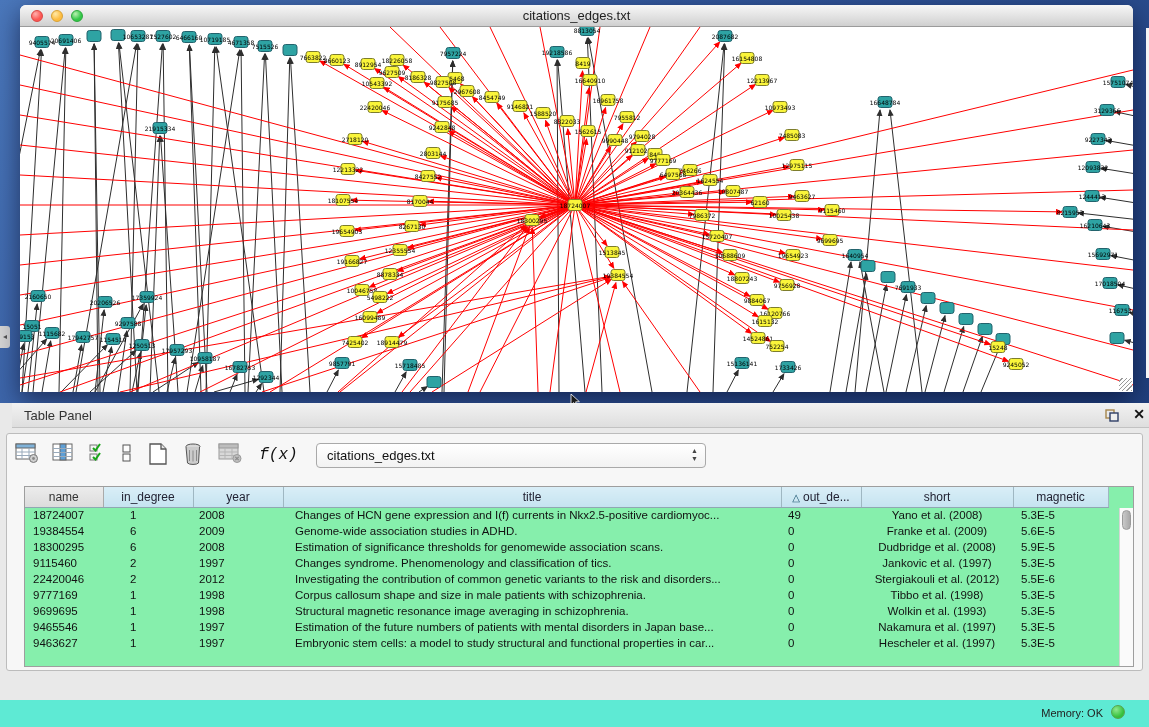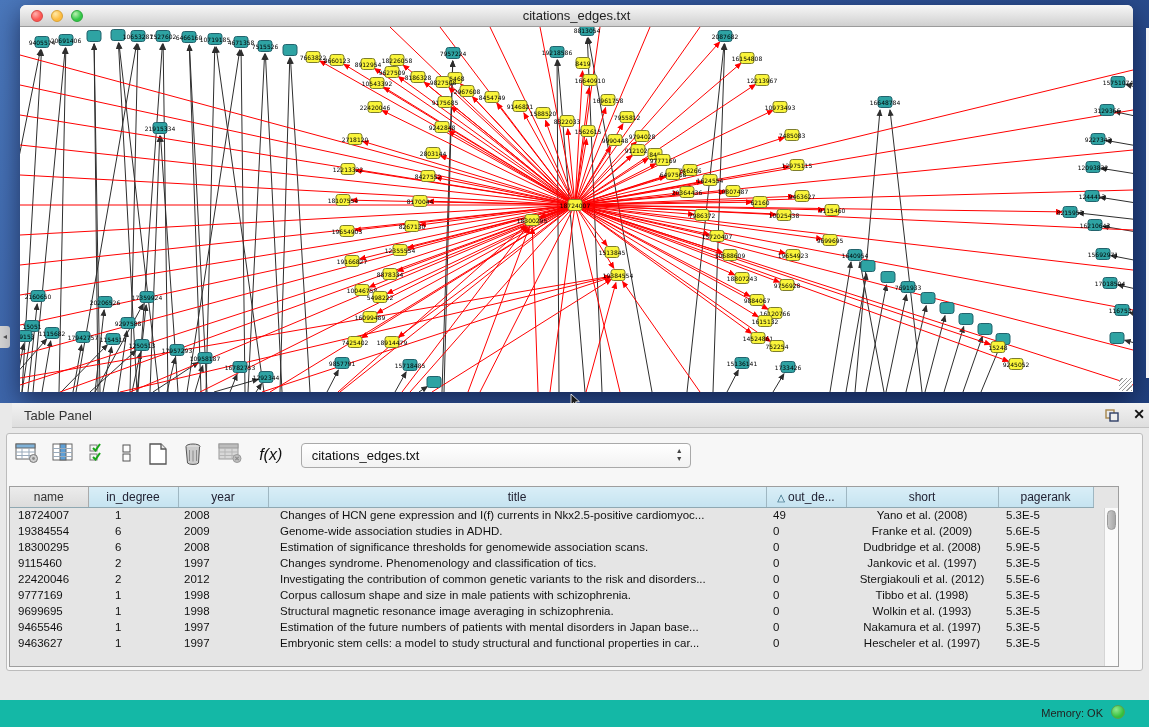--- a/index.html
+++ b/index.html
@@ -33,46 +33,46 @@
   #phead { position:absolute; left:12px; top:0; width:100%; height:25px;
     background:linear-gradient(#f2f2f2,#dedede); border-bottom:1px solid #c2c2c2; }
   #phead .ttl { position:absolute; left:12px; top:5px; font-size:13px; color:#333; }
   #float-btn { position:absolute; right:42px; top:6px; width:14px; height:13px; }
   #close-btn { position:absolute; right:16px; top:3px; font-size:14px; font-weight:bold; color:#111; cursor:default; }
 
   #inner { position:absolute; left:6px; top:30px; width:1137px; height:238px;
     background:#f7f7f7; border:1px solid #bcbcbc; border-radius:3px; }
   #tbar { position:absolute; left:8px; top:8px; height:30px; width:1100px; }
   .tico { display:inline-block; vertical-align:top; margin-right:9px; }
-  #fx { display:inline-block; font-family:Liberation Sans, sans-serif; font-style:italic; font-size:16px;
+  #fx { display:inline-block; font-family:Liberation Mono, monospace; font-style:italic; font-size:16px;
     color:#111; margin:4px 14px 0 4px; }
   #tselect { display:inline-block; vertical-align:top; width:390px; height:25px; margin-top:1px;
     background:linear-gradient(#ffffff,#f2f2f2); border:1px solid #a9a9a9; border-radius:4px;
     font-size:13px; color:#111; line-height:23px; padding-left:10px; position:relative; }
   #tselect .stepper { position:absolute; right:7px; top:3px; font-size:7px; color:#444; line-height:8px; text-align:center; }
 
-  #grid { position:absolute; left:2px; top:52px; width:1110px; height:181px; background:#e5e5e5;
+  #grid { position:absolute; left:17px; top:52px; width:1110px; height:181px; background:#86efac;
     border:1px solid #9e9e9e; overflow:hidden; }
   table { border-collapse:collapse; table-layout:fixed; width:1083px; font-size:11.5px; color:#111; }
   th { height:20px; font-weight:normal; font-size:12px; color:#223;
     background:linear-gradient(#d9eef7,#c5e3f0); border-right:1px solid #9fb7c2; border-bottom:1px solid #8fa8b2; }
   th.first { background:linear-gradient(#ececec,#dcdcdc); border-right:1px solid #aaa; color:#333; }
   th .sortg { color:#16506a; font-size:10px; margin-right:3px; }
   td { height:16px; white-space:nowrap; overflow:hidden; text-overflow:ellipsis; }
   #vscroll { position:absolute; right:0px; top:21px; width:14px; height:159px; background:#fafafa; border-left:1px solid #d5d5d5; }
   #vthumb { position:absolute; left:2px; top:2px; width:9px; height:20px; border-radius:5px;
     background:linear-gradient(90deg,#c9c9c9,#a8a8a8); border:1px solid #9a9a9a; }
 
   #tabs { position:absolute; left:428px; top:271px; height:22px; display:flex;
     border:1px solid #9d9d9d; border-radius:4px; overflow:hidden; background:#fdfdfd; }
   .tab { padding:0 13px; line-height:21px; font-size:12.5px; color:#222; border-right:1px solid #c4c4c4; }
   .tab:last-child { border-right:none; }
   .tab.active { background:linear-gradient(#8d8d8d,#6f6f6f); color:#f2f2f2; border-right:1px solid #7a7a7a; }
 
-  #statusbar { position:absolute; left:0; bottom:0; width:100%; height:27px; background:#14b8a6;text-align:right; }
+  #statusbar { position:absolute; left:0; bottom:0; width:100%; height:27px; background:#5eead4;text-align:right; }
   #mem { position:absolute; right:46px; top:7px; font-size:11px; color:#222; }
   #memdot { position:absolute; right:24px; top:5px; width:14px; height:14px; border-radius:50%;
     background:radial-gradient(circle at 35% 30%, #8fe88f, #35c03c 65%); border:1px solid #58a24f; }
 </style>
 </head>
 <body>
 
 <div id="stage">
 
   <div id="desktop">
@@ -896,21 +896,21 @@
               <col style="width: 95px;">
             </colgroup>
           <thead>
               <tr id="hrow">
                 <th class="first"><span>name</span></th>
                 <th><span>in_degree</span></th>
                 <th><span>year</span></th>
                 <th><span>title</span></th>
                 <th><span class="sortg">△</span><span>out_de...</span></th>
                 <th><span>short</span></th>
-                <th><span>pagerank</span></th>
+                <th><span>magnetic</span></th>
               </tr>
             </thead>
           <tbody id="brow">
               <tr>
                 <td style="padding-left: 8px;">18724007</td>
                 <td style="padding-left: 27px;">1</td>
                 <td style="padding-left: 6px;">2008</td>
                 <td style="padding-left: 12px;">Changes of HCN gene expression and I(f) currents in Nkx2.5-positive cardiomyoc...</td>
                 <td style="padding-left: 7px;">49</td>
                 <td style="text-align: center;">Yano et al. (2008)</td>

